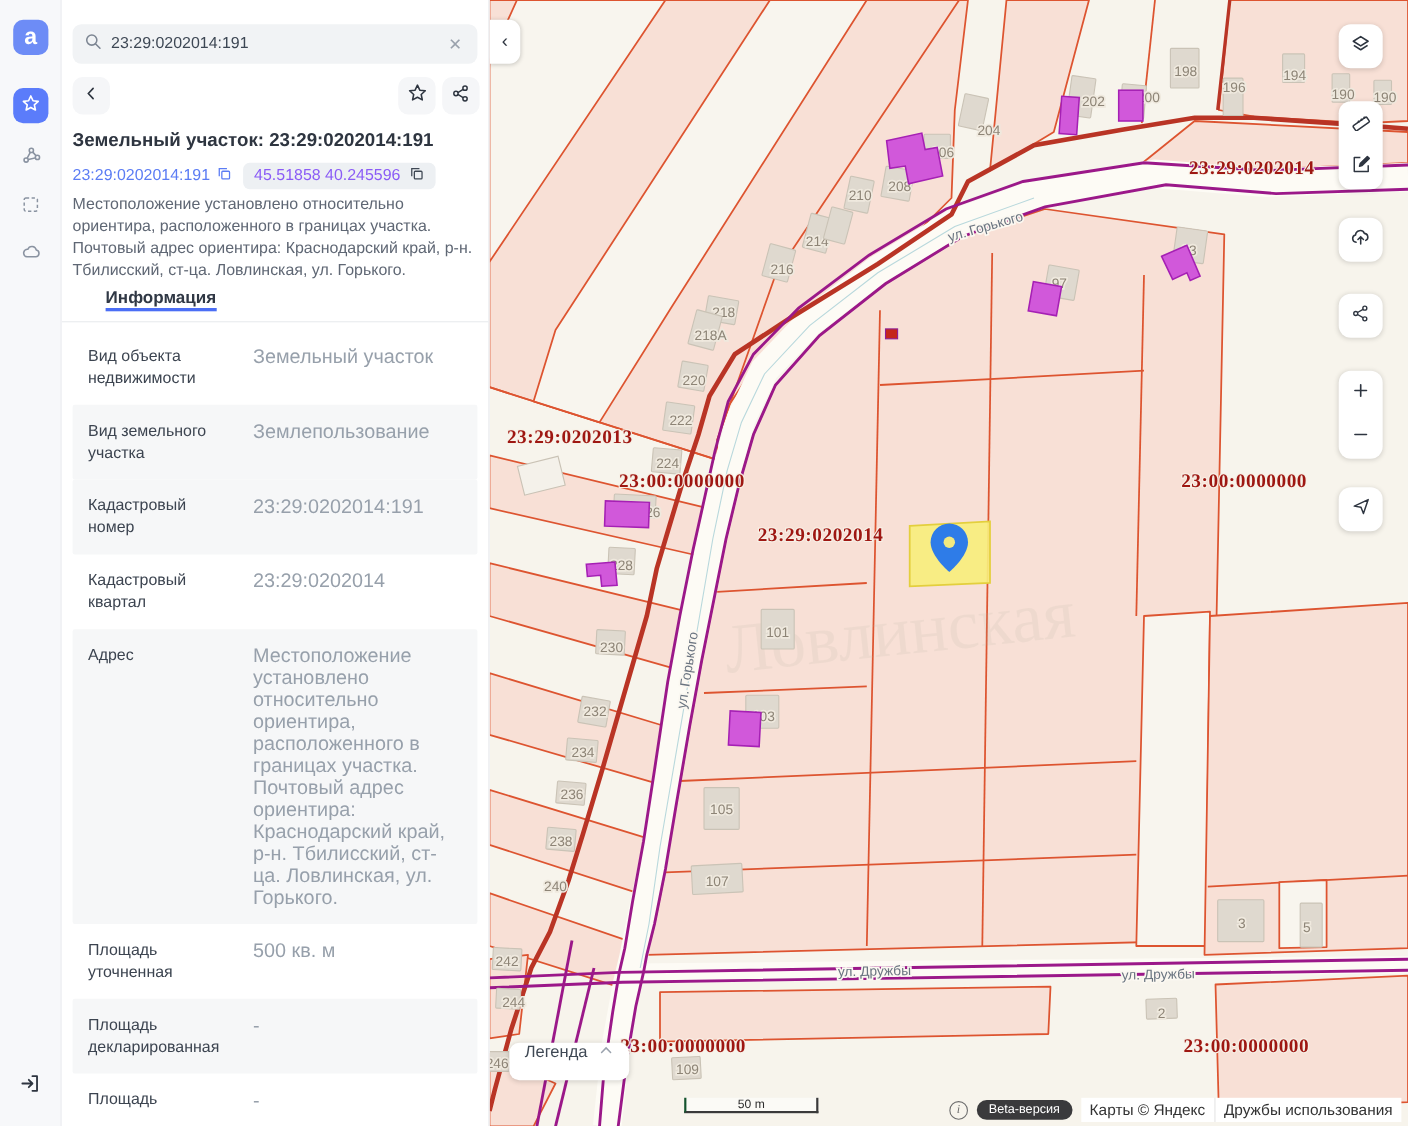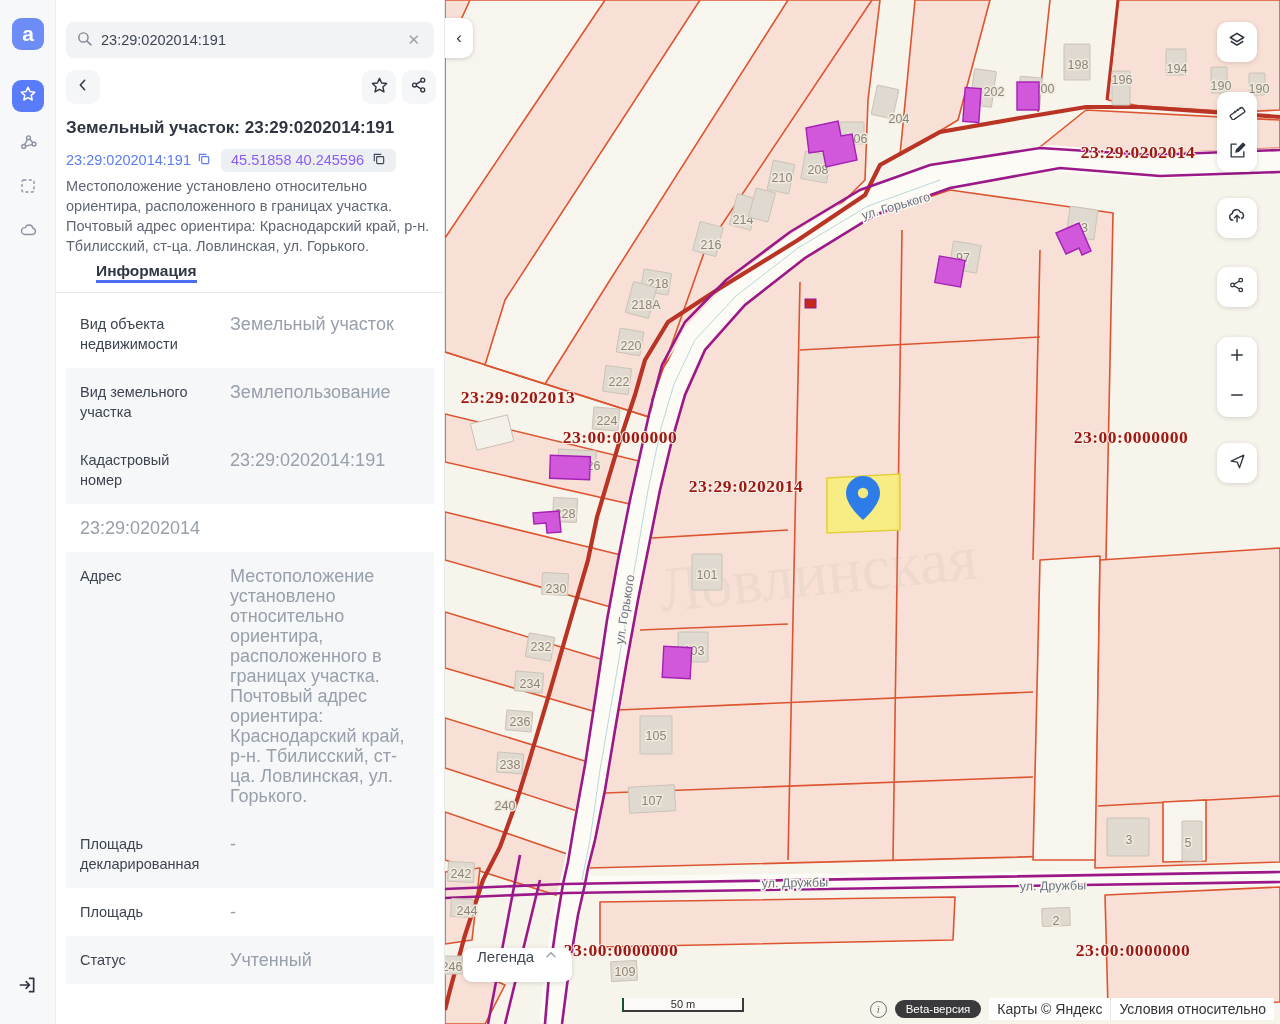--- a/index.html
+++ b/index.html
@@ -218,25 +218,30 @@
       </div>
       <div class="irow striped">
         <div class="ilabel">Вид земельного участка</div>
         <div class="ivalue">Землепользование</div>
       </div>
       <div class="irow striped">
         <div class="ilabel">Кадастровый номер</div>
         <div class="ivalue">23:29:0202014:191</div>
       </div>
       <div class="irow">
+        <div class="ilabel">Кадастровый квартал</div>
         <div class="ivalue">23:29:0202014</div>
       </div>
       <div class="irow striped">
         <div class="ilabel">Адрес</div>
         <div class="ivalue">Местоположение установлено относительно ориентира, расположенного в границах участка. Почтовый адрес ориентира: Краснодарский край, р-н. Тбилисский, ст-ца. Ловлинская, ул. Горького.</div>
+      </div>
+      <div class="irow">
+        <div class="ilabel">Площадь уточненная</div>
+        <div class="ivalue">500 кв. м</div>
       </div>
       <div class="irow striped">
         <div class="ilabel">Площадь декларированная</div>
         <div class="ivalue">-</div>
       </div>
       <div class="irow">
         <div class="ilabel">Площадь</div>
         <div class="ivalue">-</div>
       </div>
       <div class="irow striped">
@@ -504,16 +509,16 @@
 
   <div class="scalebar">
     <span>50 m</span>
   </div>
 
   <div class="attrib">
     <div class="info-i">i</div>
     <div class="beta-pill">Beta-версия</div>
     <div class="attrib-strip">
       <span class="seg">Карты © Яндекс</span>
-      <span class="seg">Условия относительно</span>
+      <span class="seg">Дружбы использования</span>
     </div>
   </div>
 </div>
 
 </body></html>

